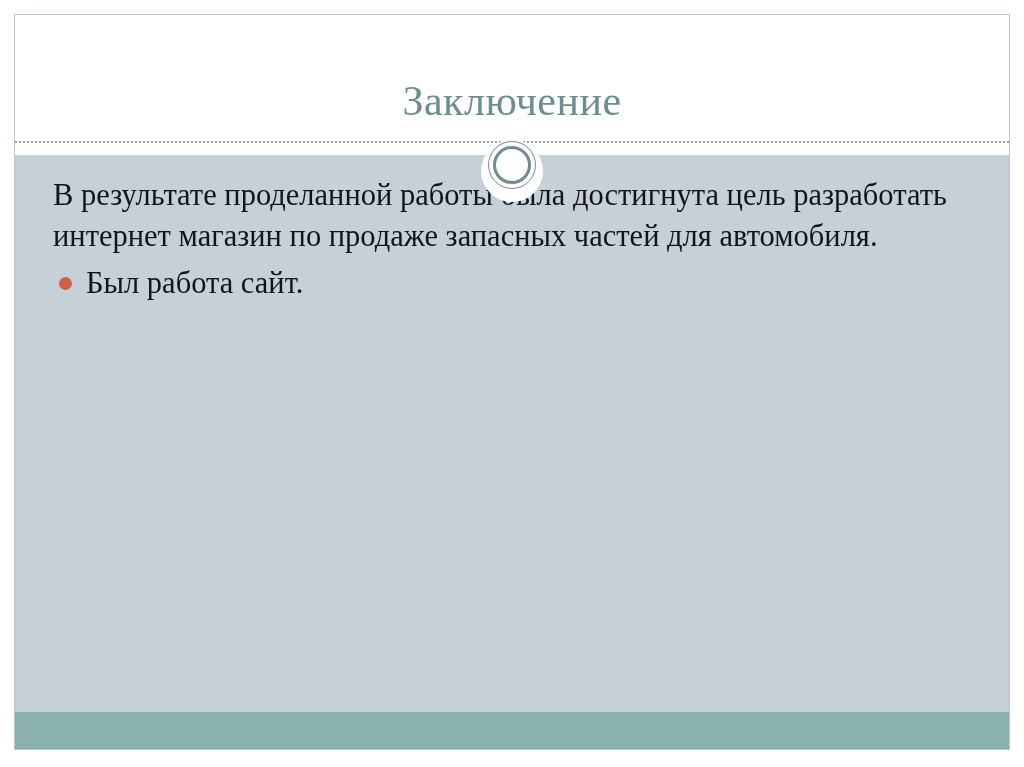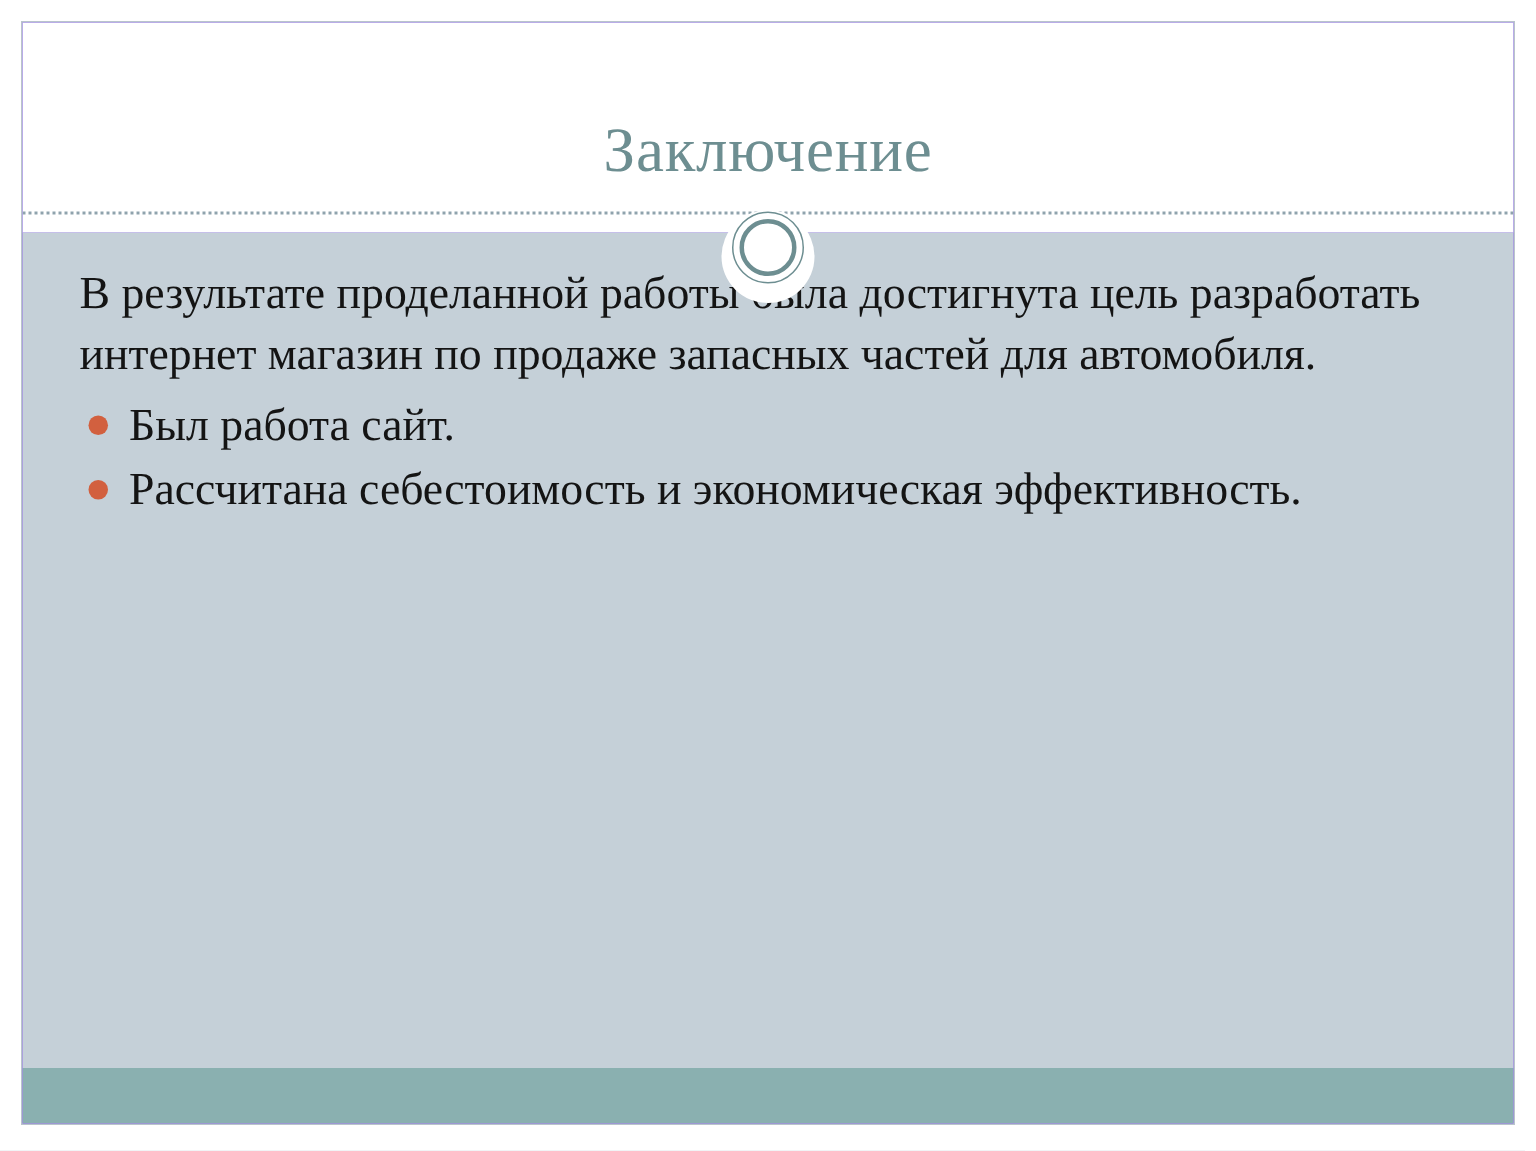--- a/index.html
+++ b/index.html
@@ -16,21 +16,21 @@
 
   
   .slide {
     position: absolute;
     left: 14px;
     top: 14px;
     width: 996px;
     height: 736px;
     box-sizing: border-box;
     border: 1px solid #b9c4cb;
-    background: #8b5cf6;
+    background: #fef9c3;
     overflow: hidden;
   }
 
   
   .header-band {
     position: absolute;
     left: 0;
     top: 0;
     right: 0;
     height: 140px;
@@ -183,24 +183,20 @@
       <p class="intro">В результате проделанной работы была достигнута цель разработать интернет магазин по продаже запасных частей для автомобиля.</p>
 
       <ul class="bullets">
 
         <li class="bullet-row">
           <span class="bullet-dot"></span>
           <span class="bullet-text">Был работа сайт.</span>
         </li>
 
 
-        <li class="bullet-row">
-          <span class="bullet-dot"></span>
-          <span class="bullet-text">Рассчитана себестоимость и экономическая эффективность.</span>
-        </li>
 
 
       </ul>
     </div>
   </div>
 
   <div class="ring-bubble"></div>
   <div class="ring-outer"></div>
   <div class="ring-inner"></div>
 

